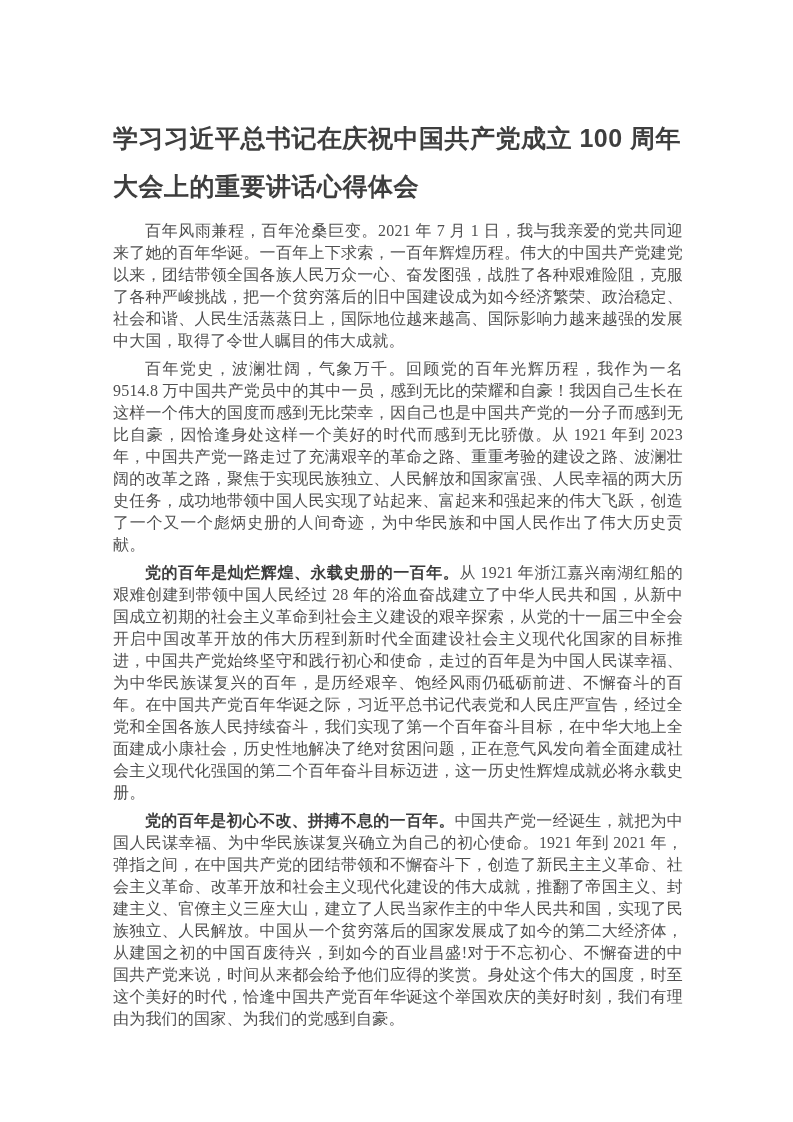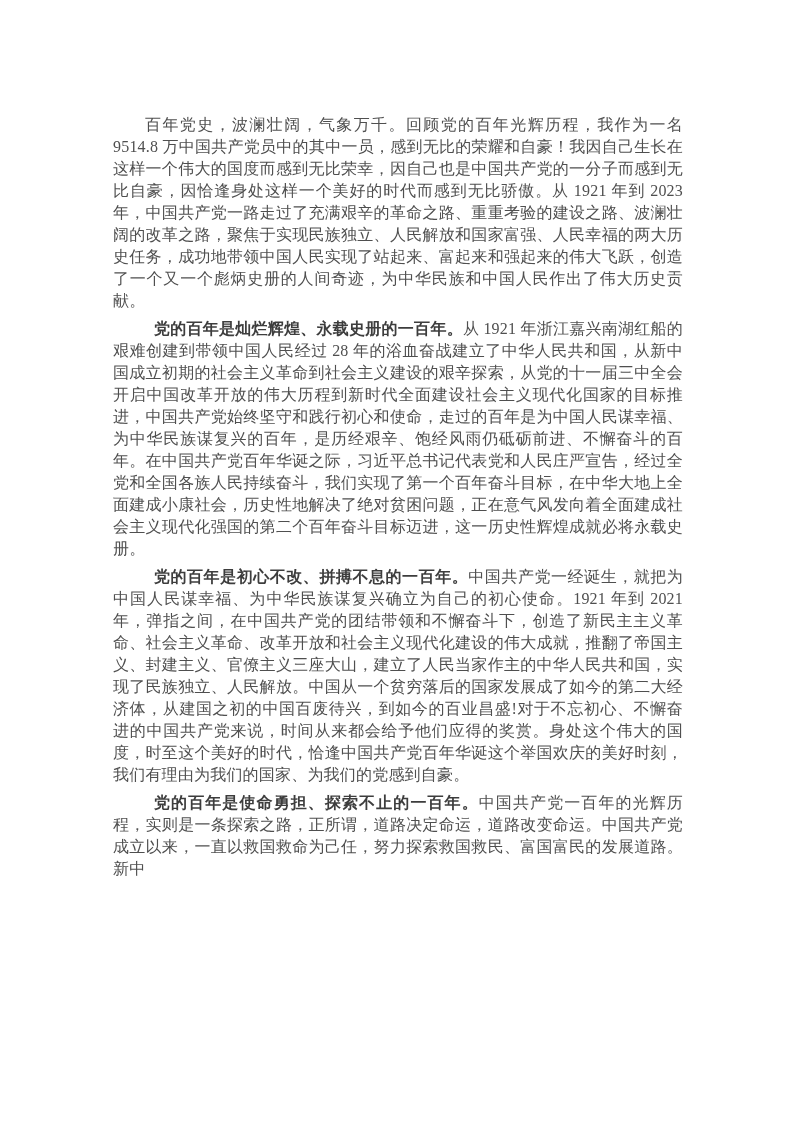--- a/index.html
+++ b/index.html
@@ -37,33 +37,33 @@
     color: #4f4f4f;
     text-align: justify;
     text-indent: 2em;
     margin: 0 0 6px 0;
     letter-spacing: 0.2px;
   }
   .lead {
     font-family: "Liberation Sans", sans-serif;
     font-weight: 700;
     color: #3d3d3d;
-    margin-left: 9px;
   }
 </style>
 </head>
 <body>
 
 <div class="page">
+  <h1 class="doc-title">学习习近平总书记在庆祝中国共产党成立 100 周年大会上的重要讲话心得体会</h1>
 
   <div class="doc-body">
 
+    <p class="para"><span>百年风雨兼程，百年沧桑巨变。2021 年 7 月 1 日，我与我亲爱的党共同迎来了她的百年华诞。一百年上下求索，一百年辉煌历程。伟大的中国共产党建党以来，团结带领全国各族人民万众一心、奋发图强，战胜了各种艰难险阻，克服了各种严峻挑战，把一个贫穷落后的旧中国建设成为如今经济繁荣、政治稳定、社会和谐、人民生活蒸蒸日上，国际地位越来越高、国际影响力越来越强的发展中大国，取得了令世人瞩目的伟大成就。</span></p>
 
     <p class="para"><span>百年党史，波澜壮阔，气象万千。回顾党的百年光辉历程，我作为一名 9514.8 万中国共产党员中的其中一员，感到无比的荣耀和自豪！我因自己生长在这样一个伟大的国度而感到无比荣幸，因自己也是中国共产党的一分子而感到无比自豪，因恰逢身处这样一个美好的时代而感到无比骄傲。从 1921 年到 2023 年，中国共产党一路走过了充满艰辛的革命之路、重重考验的建设之路、波澜壮阔的改革之路，聚焦于实现民族独立、人民解放和国家富强、人民幸福的两大历史任务，成功地带领中国人民实现了站起来、富起来和强起来的伟大飞跃，创造了一个又一个彪炳史册的人间奇迹，为中华民族和中国人民作出了伟大历史贡献。</span></p>
 
     <p class="para"><strong class="lead">党的百年是灿烂辉煌、永载史册的一百年。</strong><span>从 1921 年浙江嘉兴南湖红船的艰难创建到带领中国人民经过 28 年的浴血奋战建立了中华人民共和国，从新中国成立初期的社会主义革命到社会主义建设的艰辛探索，从党的十一届三中全会开启中国改革开放的伟大历程到新时代全面建设社会主义现代化国家的目标推进，中国共产党始终坚守和践行初心和使命，走过的百年是为中国人民谋幸福、为中华民族谋复兴的百年，是历经艰辛、饱经风雨仍砥砺前进、不懈奋斗的百年。在中国共产党百年华诞之际，习近平总书记代表党和人民庄严宣告，经过全党和全国各族人民持续奋斗，我们实现了第一个百年奋斗目标，在中华大地上全面建成小康社会，历史性地解决了绝对贫困问题，正在意气风发向着全面建成社会主义现代化强国的第二个百年奋斗目标迈进，这一历史性辉煌成就必将永载史册。</span></p>
 
     <p class="para"><strong class="lead">党的百年是初心不改、拼搏不息的一百年。</strong><span>中国共产党一经诞生，就把为中国人民谋幸福、为中华民族谋复兴确立为自己的初心使命。1921 年到 2021 年，弹指之间，在中国共产党的团结带领和不懈奋斗下，创造了新民主主义革命、社会主义革命、改革开放和社会主义现代化建设的伟大成就，推翻了帝国主义、封建主义、官僚主义三座大山，建立了人民当家作主的中华人民共和国，实现了民族独立、人民解放。中国从一个贫穷落后的国家发展成了如今的第二大经济体，从建国之初的中国百废待兴，到如今的百业昌盛!对于不忘初心、不懈奋进的中国共产党来说，时间从来都会给予他们应得的奖赏。身处这个伟大的国度，时至这个美好的时代，恰逢中国共产党百年华诞这个举国欢庆的美好时刻，我们有理由为我们的国家、为我们的党感到自豪。</span></p>
 
-    <p class="para"><strong class="lead">党的百年是使命勇担、探索不止的一百年。</strong><span>中国共产党一百年的光辉历程，实则是一条探索之路，正所谓，道路决定命运，道路改变命运。中国共产党成立以来，一直以救国救命为己任，努力探索救国救民、富国富民的发展道路。新中</span></p>
 
   </div>
 </div>
 
 </body></html>

